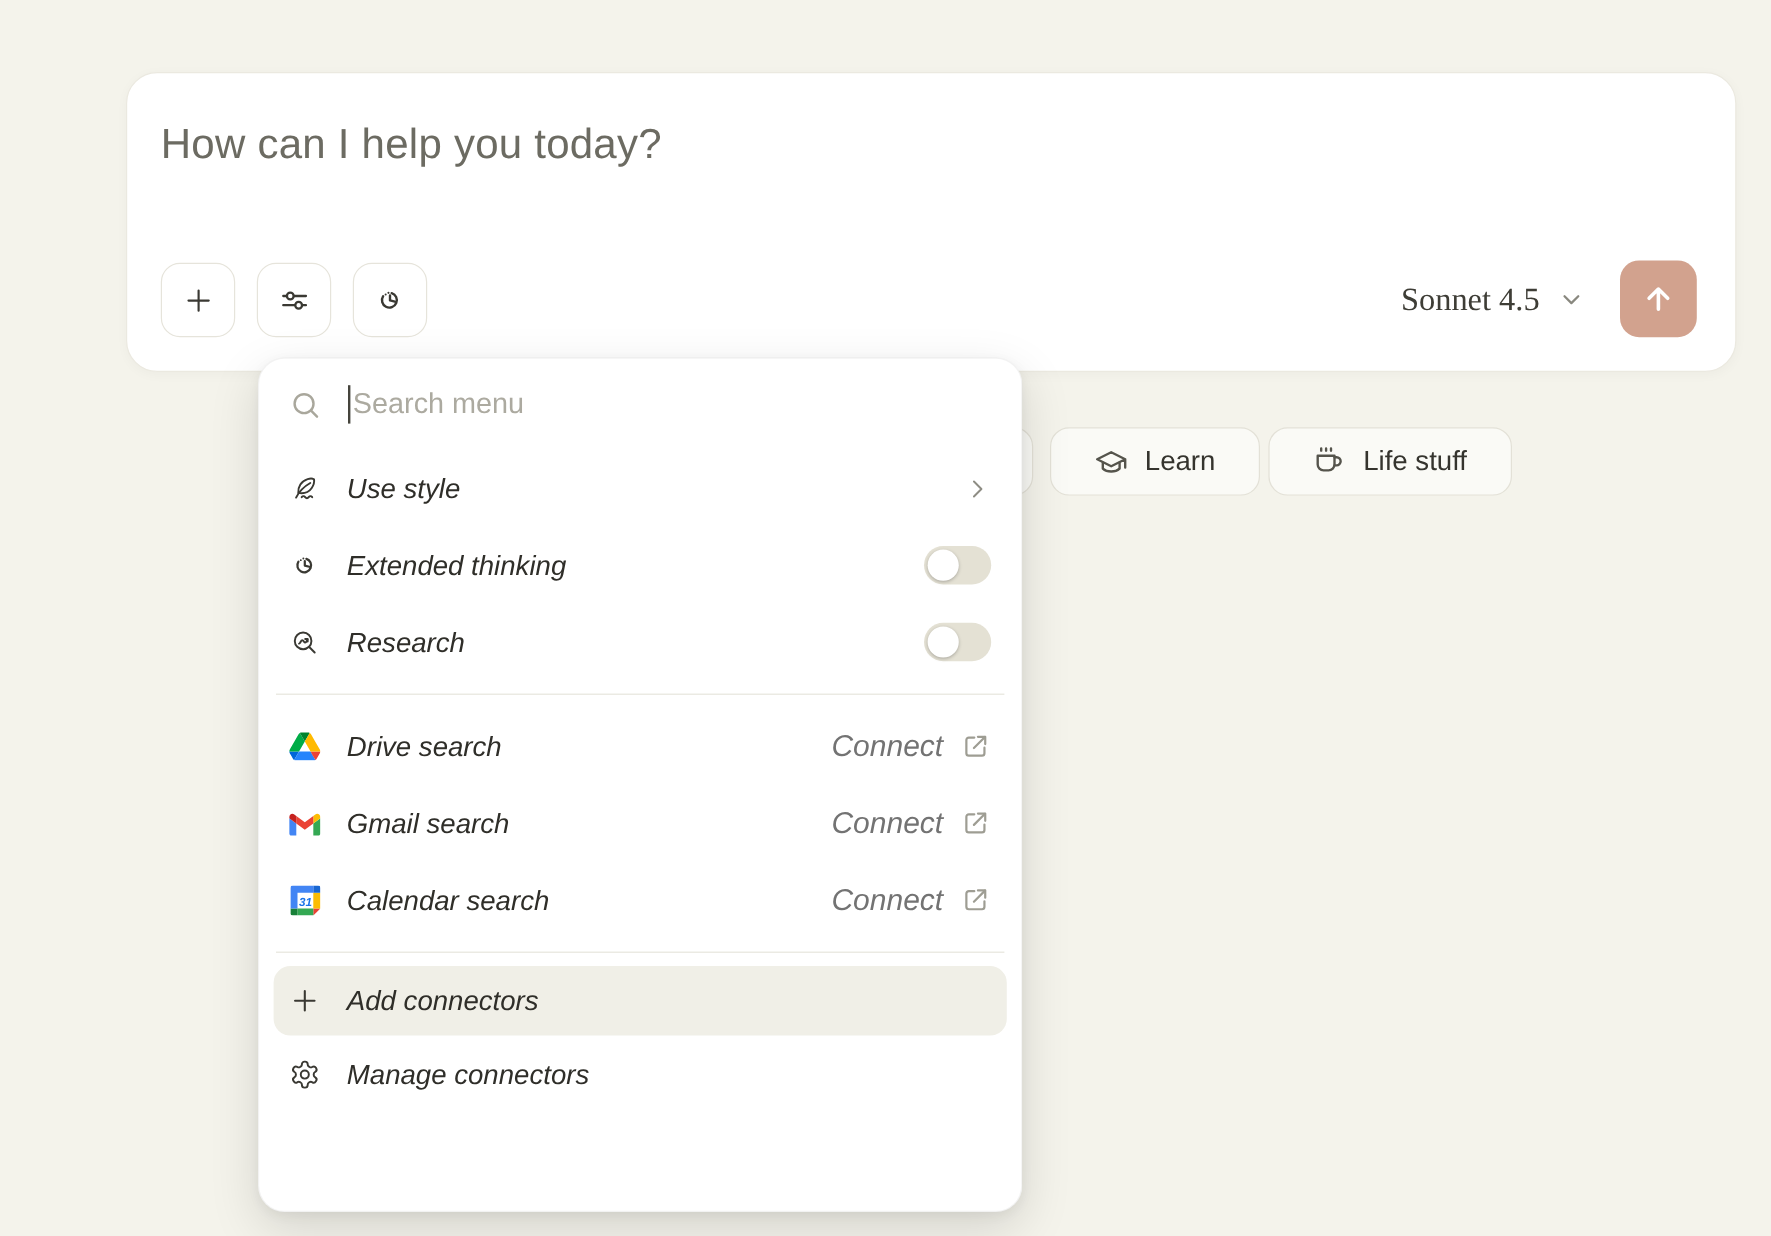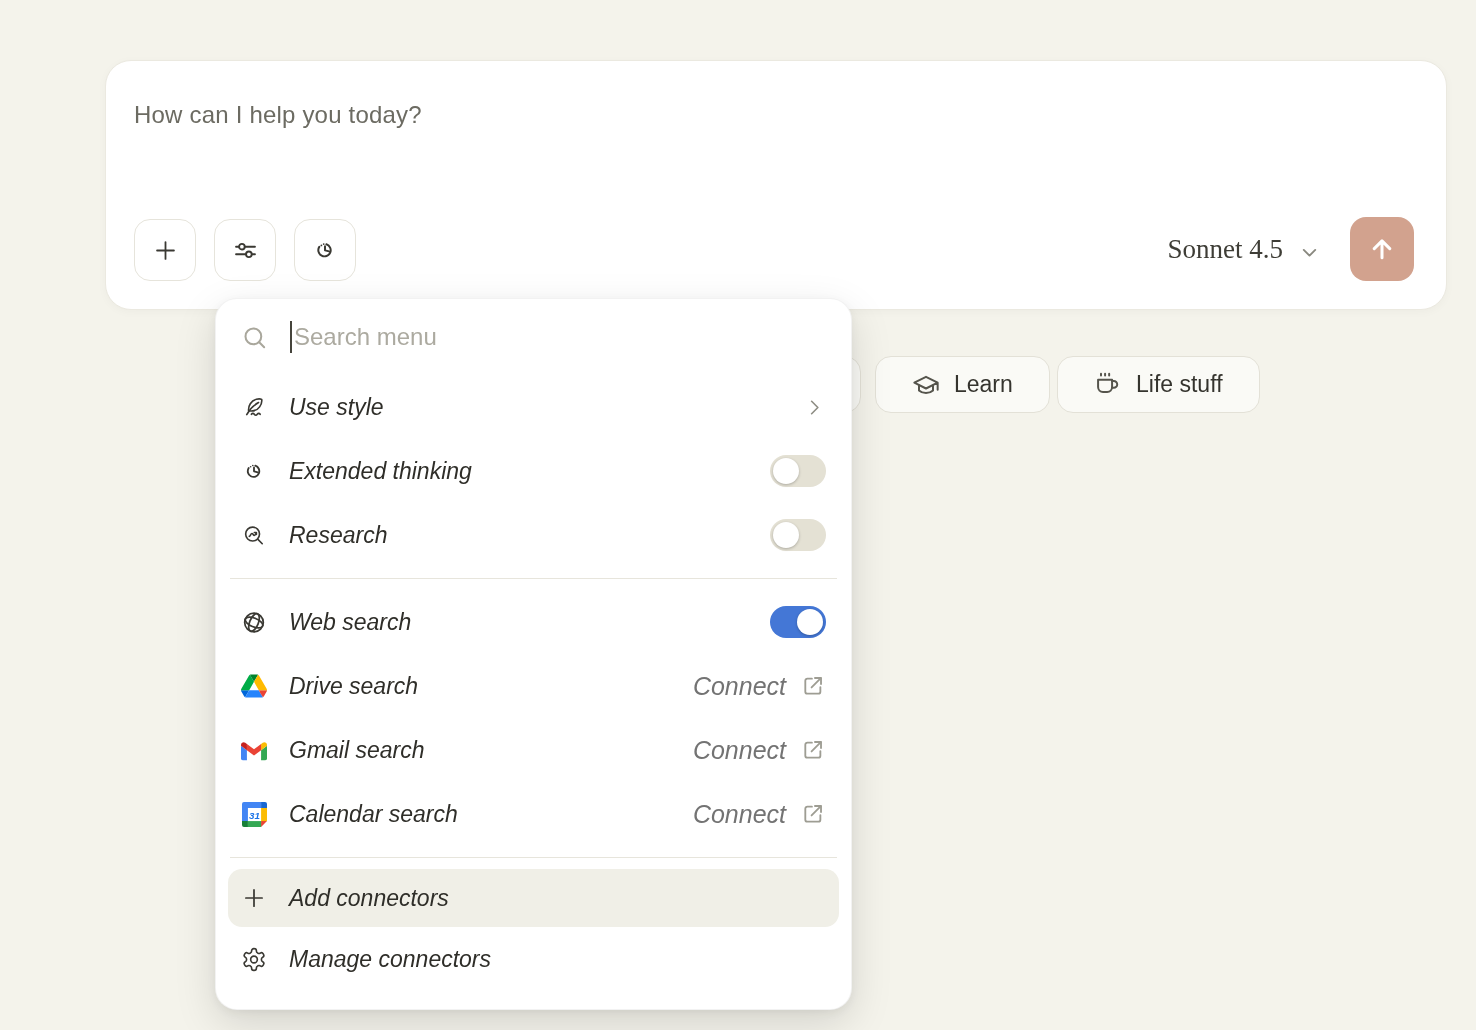--- a/index.html
+++ b/index.html
@@ -9,30 +9,30 @@
     background:#F4F3EB; font-family:"Liberation Sans", sans-serif; color:#2F2E29;
   }
   
   .composer-card {
     position:absolute; left:105px; top:60px; width:1342px; height:250px;
     background:#FFFFFF; border:1px solid #EBE9E0; border-radius:26px;
     box-shadow:0 2px 10px rgba(0,0,0,.03); z-index:2;
   }
   .composer-input {
     position:absolute; left:28px; top:40px; right:40px;
-    font-size:24px; color:#6C6B62; letter-spacing:.2px; cursor:text;
+    font-size:35px; color:#6C6B62; letter-spacing:.2px; cursor:text;
   }
   .composer-toolbar { position:absolute; left:28px; bottom:28px; display:flex; gap:18px; }
   .tool-btn {
     width:62px; height:62px; background:#FFF; border:1px solid #E6E4DB; border-radius:16px;
     display:flex; align-items:center; justify-content:center; cursor:pointer;
   }
   .composer-right { position:absolute; right:32px; bottom:28px; display:flex; align-items:center; gap:28px; }
   .model-select {
-    display:flex; align-items:flex-end; gap:14px; cursor:pointer;
+    display:flex; align-items:center; gap:14px; cursor:pointer;
     font-family:"Liberation Serif", serif; font-size:27px; color:#3E3D36;
   }
   .send-btn {
     width:64px; height:64px; border:none; border-radius:16px; background:#D2A28E;
     display:flex; align-items:center; justify-content:center; cursor:pointer;
   }
   
   .chip {
     position:absolute; top:356px; height:57px; display:flex; align-items:center; gap:14px;
     padding:0 36px; background:rgba(255,255,255,.55); border:1.5px solid #E3E1D7;
@@ -213,35 +213,20 @@
       <span class="lbl">Research</span>
       <span class="trail">
           <span class="toggle off">
             <span class="knob"></span>
           </span>
         </span>
     </div>
 
     <div class="divider"></div>
 
-    <div class="menu-row">
-      <span class="ic">
-        <svg width="27" height="27" viewBox="0 0 24 24" fill="none" stroke="#3A3933" stroke-width="1.6" stroke-linecap="round">
-            <circle cx="12" cy="12" r="8.6"></circle>
-            <ellipse cx="12" cy="12" rx="4" ry="8.6" transform="rotate(22 12 12)"></ellipse>
-            <ellipse cx="12" cy="12" rx="8.6" ry="4" transform="rotate(22 12 12)"></ellipse>
-          </svg>
-      </span>
-      <span class="lbl">Web search</span>
-      <span class="trail">
-          <span class="toggle on">
-            <span class="knob"></span>
-          </span>
-        </span>
-    </div>
 
     <div class="menu-row">
       <span class="ic">
         <svg width="27" height="24" viewBox="0 0 87.3 78">
             <path fill="#0066DA" d="M6.6 66.85l3.85 6.65c.8 1.4 1.95 2.5 3.3 3.3l13.75-23.8H0c0 1.55.4 3.1 1.2 4.5z"></path>
             <path fill="#00AC47" d="M43.65 25L29.9 1.2c-1.35.8-2.5 1.9-3.3 3.3l-25.4 44C.4 49.9 0 51.45 0 53h27.5z"></path>
             <path fill="#00832D" d="M43.65 25l13.75-23.8c-1.35-.8-2.9-1.2-4.5-1.2h-18.5c-1.6 0-3.15.45-4.5 1.2z"></path>
             <path fill="#2684FC" d="M59.8 53H27.5L13.75 76.8c1.35.8 2.9 1.2 4.5 1.2h50.8c1.6 0 3.15-.45 4.5-1.2z"></path>
             <path fill="#EA4335" d="M73.55 76.8c1.35-.8 2.5-1.9 3.3-3.3l1.6-2.75 7.65-13.25c.8-1.4 1.2-2.95 1.2-4.5H59.79l5.85 11.5z"></path>
             <path fill="#FFBA00" d="M73.4 26.5l-12.7-22c-.8-1.4-1.95-2.5-3.3-3.3L43.65 25l16.15 28h27.45c0-1.55-.4-3.1-1.2-4.5z"></path>

